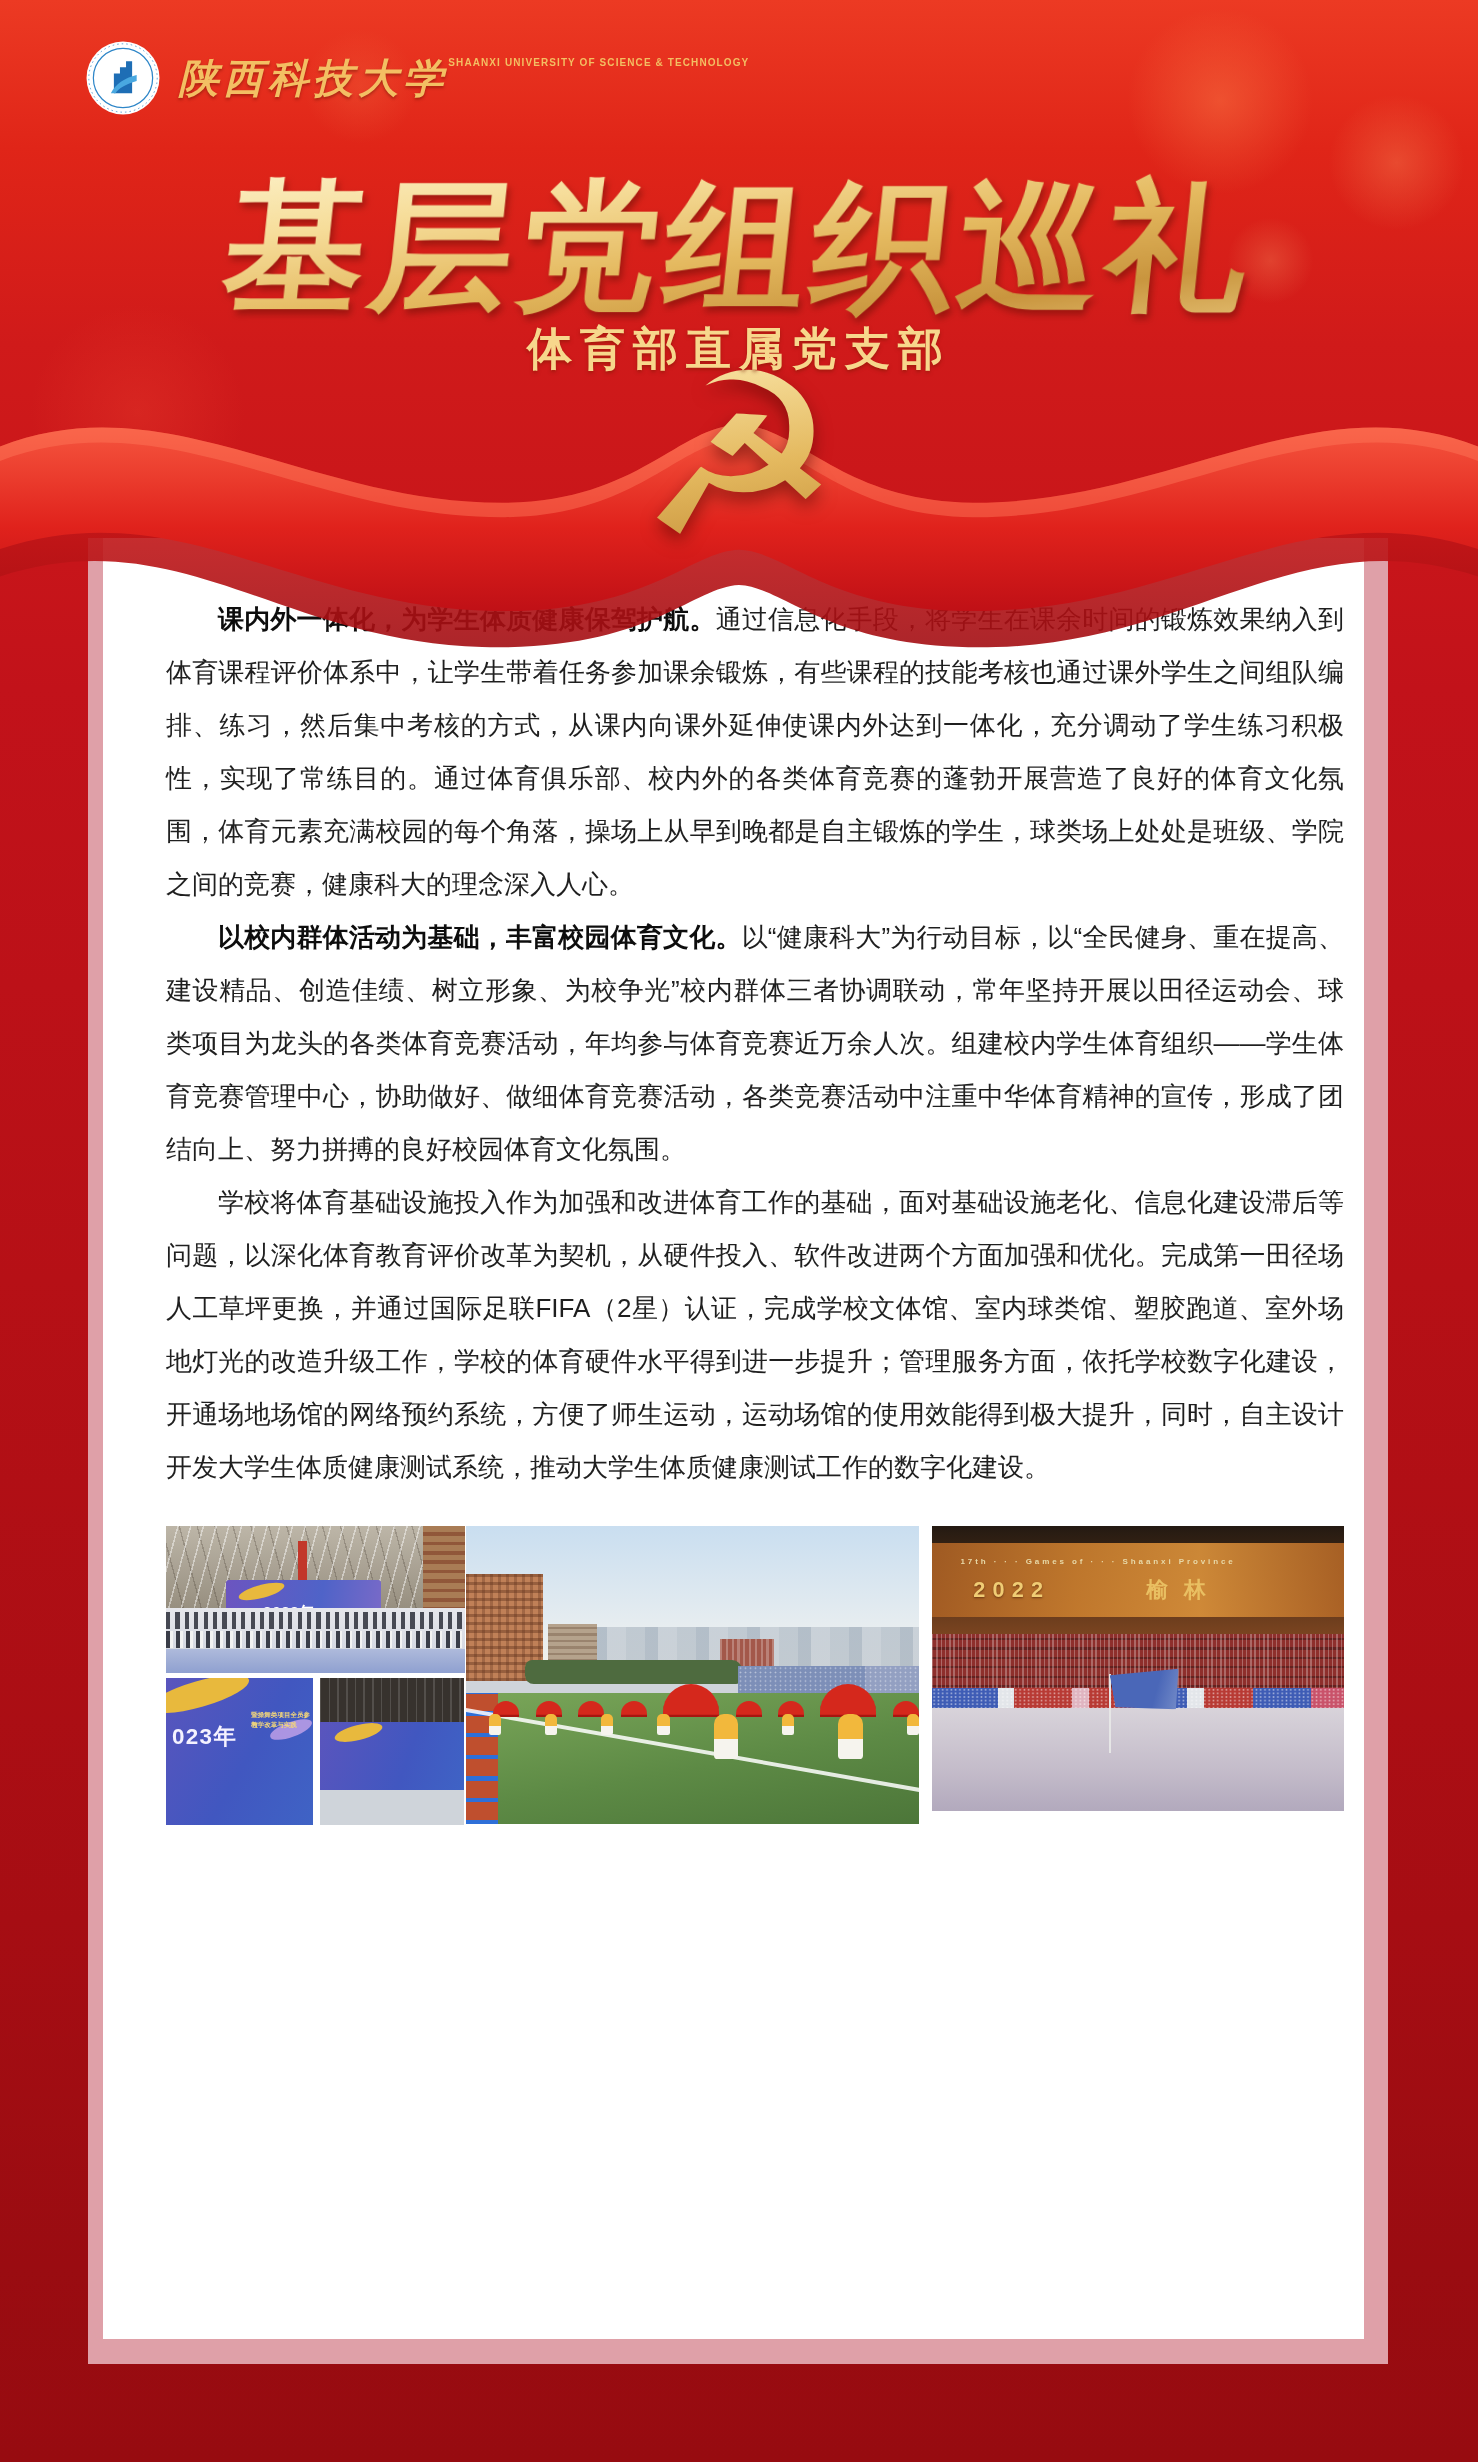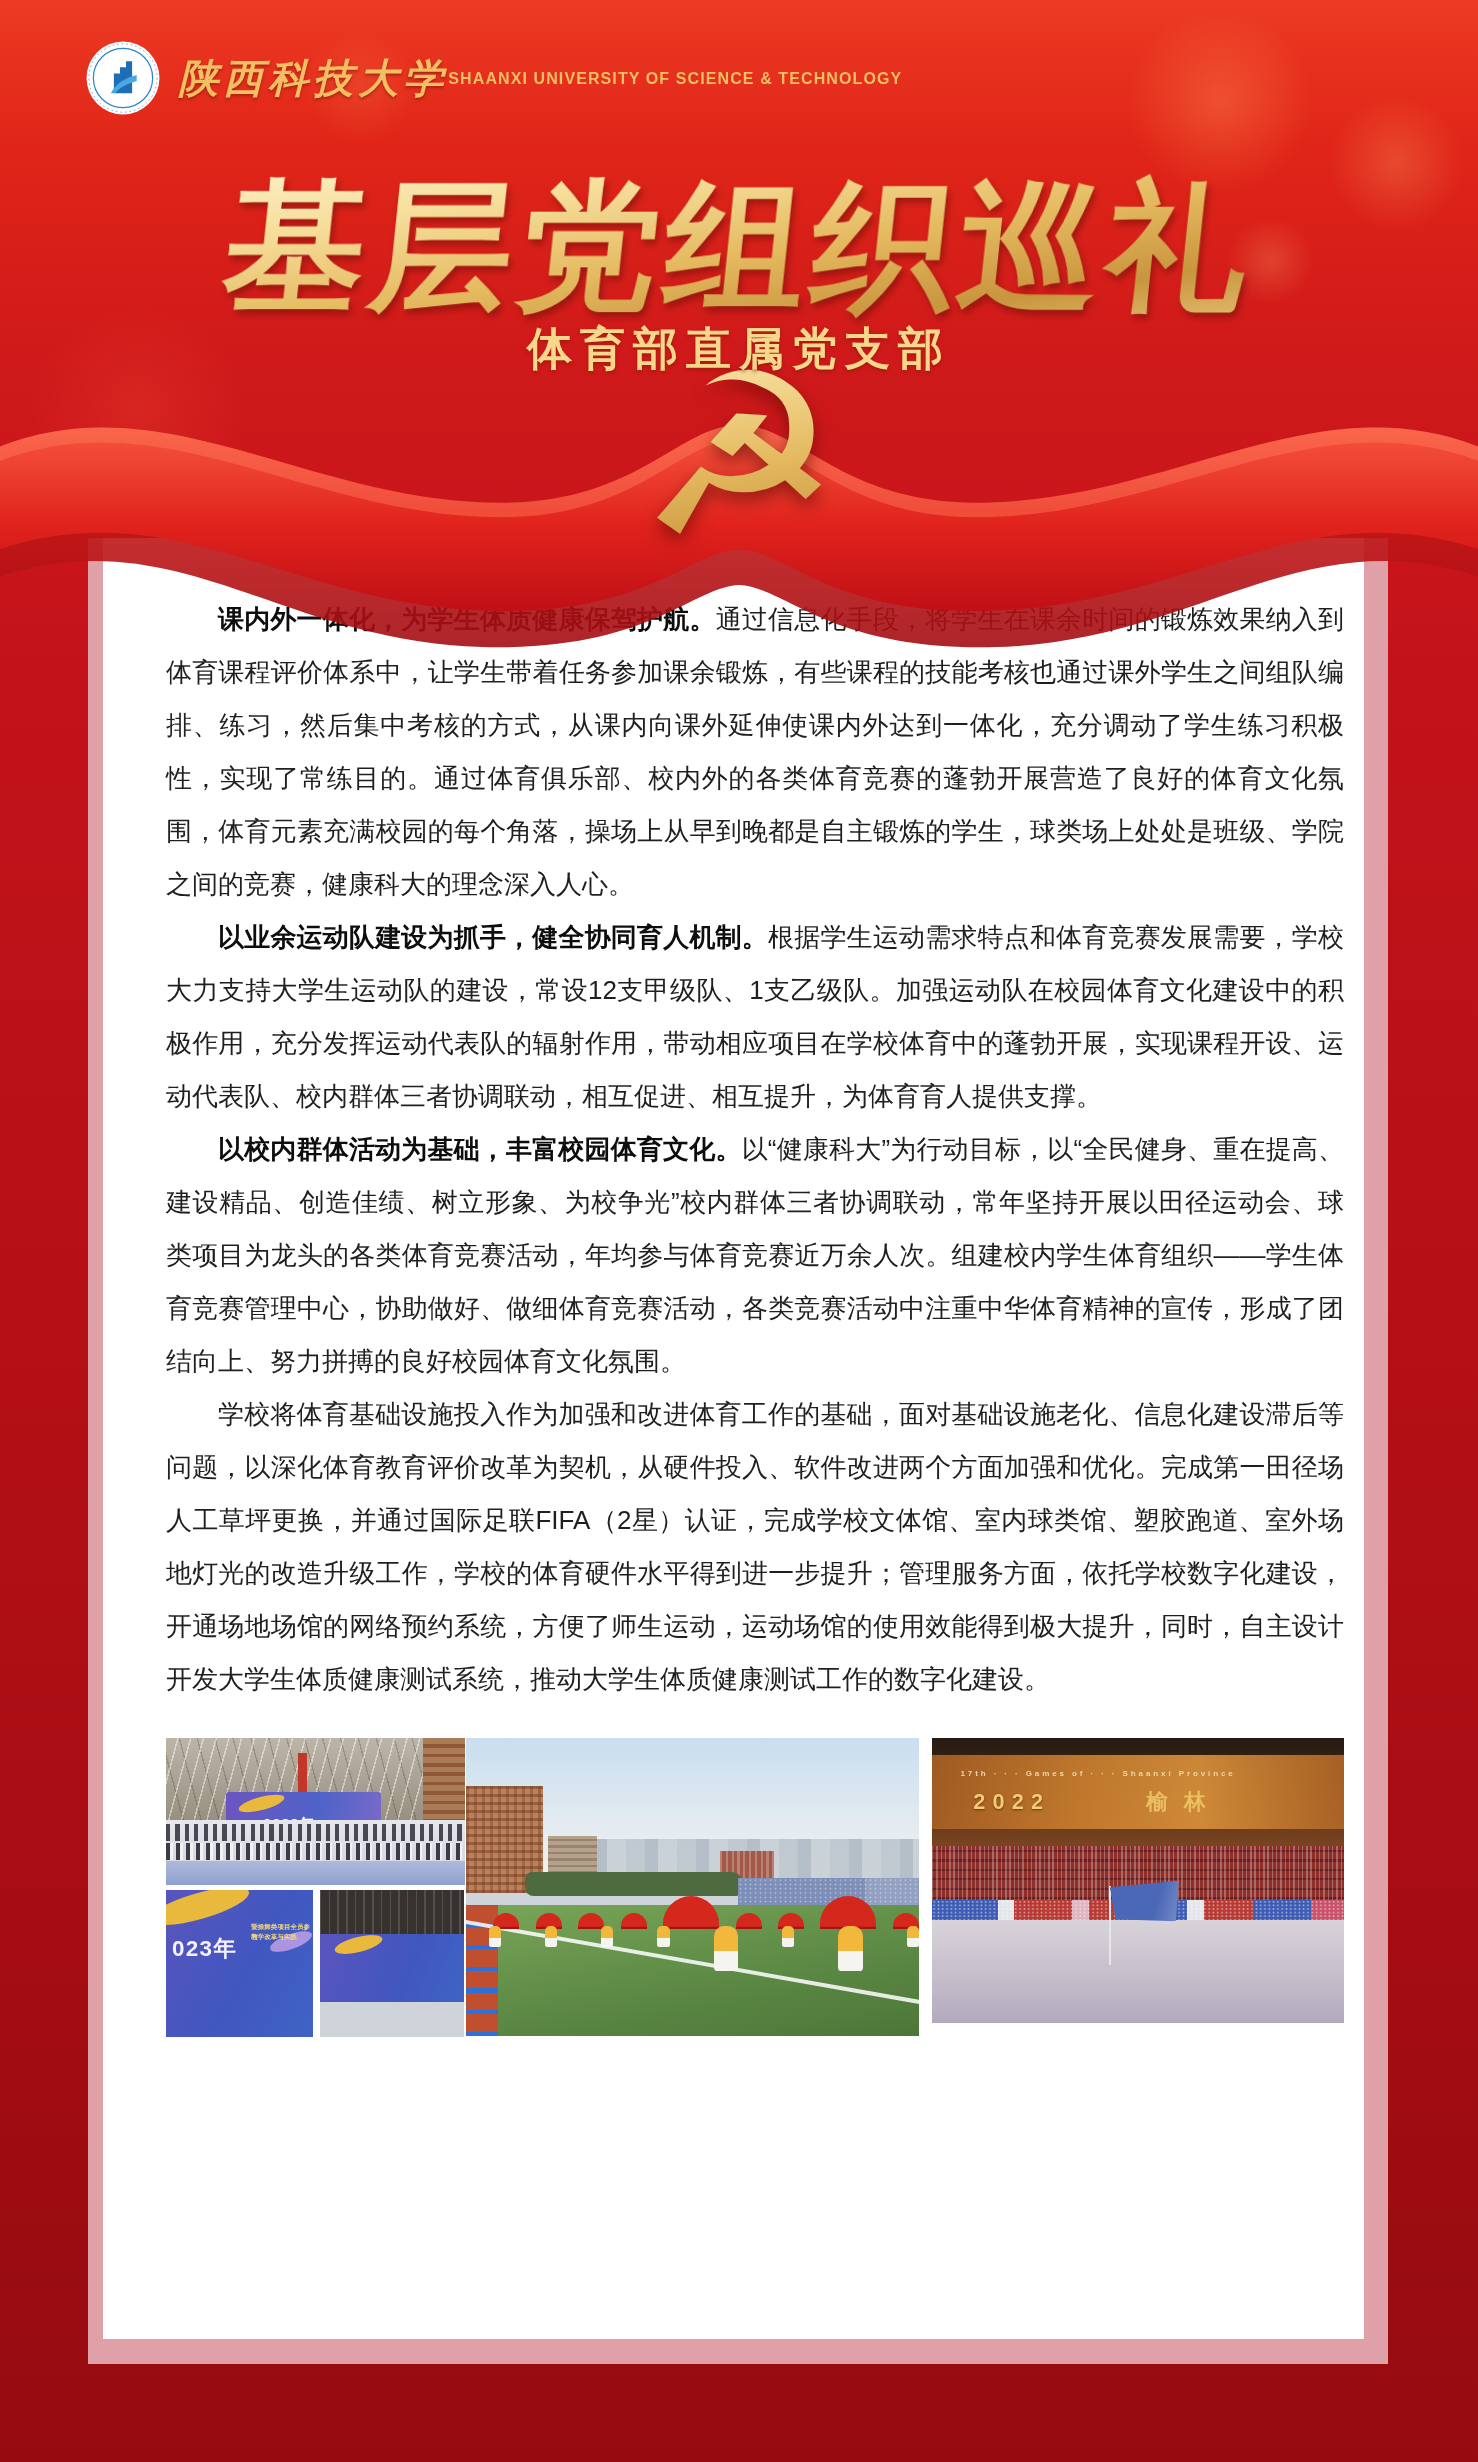--- a/index.html
+++ b/index.html
@@ -14,21 +14,21 @@
   .bk3{left:1227px;top:217px;width:87px;height:87px;background:radial-gradient(circle,rgba(255,170,110,.25),rgba(255,170,110,0) 70%);}
   .bk4{left:29px;top:303px;width:217px;height:217px;background:radial-gradient(circle,rgba(255,90,60,.20),rgba(255,90,60,0) 70%);}
   .bk5{left:303px;top:29px;width:115px;height:115px;background:radial-gradient(circle,rgba(255,150,90,.18),rgba(255,150,90,0) 70%);}
 
   
   .logo{position:absolute;left:85px;top:40px;display:flex;align-items:center;gap:17.3px;z-index:6;}
   .seal{width:76px;height:76px;flex:0 0 auto;}
   .uni-names{display:flex;flex-direction:row;}
   .uni-cn{font-family:"DejaVu Serif",serif;font-style:italic;font-weight:bold;font-size:40px;
     letter-spacing:5px;color:#f3bf63;text-shadow:0 2.2px 2.9px rgba(100,20,0,.45);}
-  .uni-en{font-size:16px;font-weight:bold;letter-spacing:1.1px;color:#f3bf63;margin-top:19px;}
+  .uni-en{font-size:10px;font-weight:bold;letter-spacing:1.1px;color:#f3bf63;margin-top:6px;}
 
   
   .gold-text{
     background:linear-gradient(172deg,#fdf4cf 8%,#f6dd9a 30%,#e4b95f 52%,#c9953e 72%,#eed088 94%);
     -webkit-background-clip:text;background-clip:text;color:transparent;
   }
   .main-title{position:absolute;left:0;top:153px;width:100%;text-align:center;z-index:6;
     font-family:"DejaVu Serif",serif;font-weight:bold;font-size:141px;letter-spacing:5.8px;
     transform:skewX(-6deg);filter:drop-shadow(3.6px 5px 3.6px rgba(110,15,5,.55));}
   .sub-title{position:absolute;left:0;top:319px;width:100%;text-align:center;z-index:6;
@@ -174,21 +174,20 @@
 <div class="main-title gold-text">基层党组织巡礼</div>
 <div class="sub-title">体育部直属党支部</div>
 
 <div class="frame"></div>
 <div class="card">
 
   <div class="body-text">
     <p><span class="lead">课内外一体化，为学生体质健康保驾护航。</span><span>通过信息化手段，将学生在课余时间的锻炼效果纳入到体育课程评价体系中，让学生带着任务参加课余锻炼，有些课程的技能考核也通过课外学生之间组队编排、练习，然后集中考核的方式，从课内向课外延伸使课内外达到一体化，充分调动了学生练习积极性，实现了常练目的。通过体育俱乐部、校内外的各类体育竞赛的蓬勃开展营造了良好的体育文化氛围，体育元素充满校园的每个角落，操场上从早到晚都是自主锻炼的学生，球类场上处处是班级、学院之间的竞赛，健康科大的理念深入人心。</span></p>
 
 
-    <p><span class="lead">以业余运动队建设为抓手，健全协同育人机制。</span><span>根据学生运动需求特点和体育竞赛发展需要，学校大力支持大学生运动队的建设，常设12支甲级队、1支乙级队。加强运动队在校园体育文化建设中的积极作用，充分发挥运动代表队的辐射作用，带动相应项目在学校体育中的蓬勃开展，实现课程开设、运动代表队、校内群体三者协调联动，相互促进、相互提升，为体育育人提供支撑。</span></p>
     <p><span class="lead">以校内群体活动为基础，丰富校园体育文化。</span><span>以“健康科大”为行动目标，以“全民健身、重在提高、建设精品、创造佳绩、树立形象、为校争光”校内群体三者协调联动，常年坚持开展以田径运动会、球类项目为龙头的各类体育竞赛活动，年均参与体育竞赛近万余人次。组建校内学生体育组织——学生体育竞赛管理中心，协助做好、做细体育竞赛活动，各类竞赛活动中注重中华体育精神的宣传，形成了团结向上、努力拼搏的良好校园体育文化氛围。</span></p>
 
 
     <p><span>学校将体育基础设施投入作为加强和改进体育工作的基础，面对基础设施老化、信息化建设滞后等问题，以深化体育教育评价改革为契机，从硬件投入、软件改进两个方面加强和优化。完成第一田径场人工草坪更换，并通过国际足联FIFA（2星）认证，完成学校文体馆、室内球类馆、塑胶跑道、室外场地灯光的改造升级工作，学校的体育硬件水平得到进一步提升；管理服务方面，依托学校数字化建设，开通场地场馆的网络预约系统，方便了师生运动，运动场馆的使用效能得到极大提升，同时，自主设计开发大学生体质健康测试系统，推动大学生体质健康测试工作的数字化建设。</span></p>
 
     <div class="photos">
 
       <div class="ph ph-ctop">
         <div class="gym-ceiling"></div>
         <div class="gym-truss"></div>

